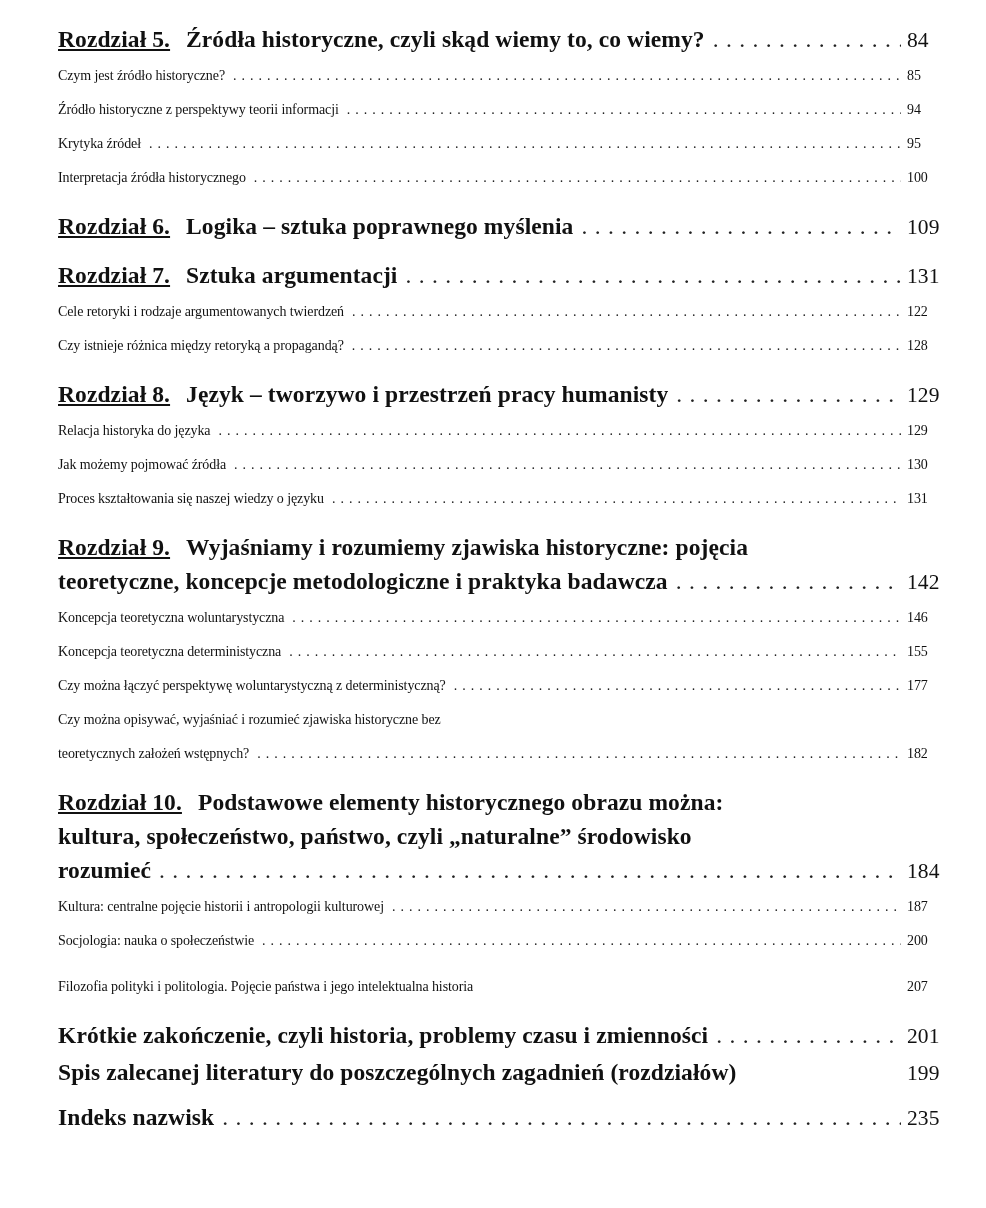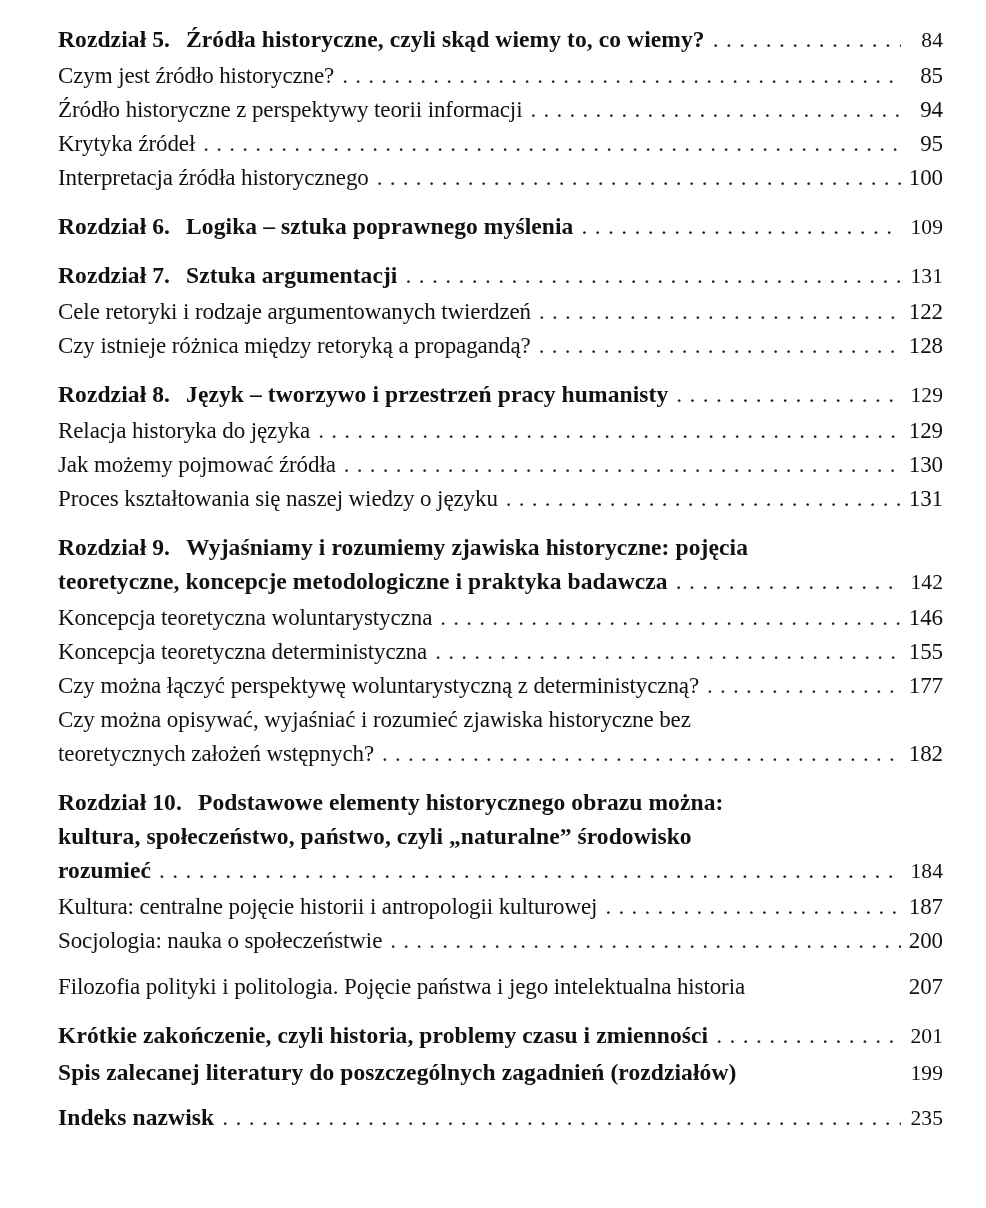--- a/index.html
+++ b/index.html
@@ -30,45 +30,46 @@
   }
   .heading {
     font-family: "Liberation Serif", "DejaVu Serif", serif;
     font-weight: bold;
     font-size: 23.5px;
     line-height: 34px;
     letter-spacing: 0.1px;
   }
   .sub {
     font-family: "Liberation Serif", "DejaVu Serif", serif;
-    font-size: 23px;
+    font-size: 14px;
     line-height: 34px;
     letter-spacing: -0.1px;
   }
   .label-num {
     margin-right: 16px;
+    text-decoration: underline;
   }
   .dots {
     flex: 1 1 auto;
     overflow: hidden;
     margin: 0 6px 0 8px;
     min-width: 20px;
     letter-spacing: 4.2px;
     color: #222;
     font-weight: normal;
   }
   .dots::before {
     content: ". . . . . . . . . . . . . . . . . . . . . . . . . . . . . . . . . . . . . . . . . . . . . . . . . . . . . . . . . . . . . . . . . . . . . . . . . . . . . . . . . . . . . . . . . . . . . . . . . . . . . . . . . . . . . . . . . . . . . . . . . . . . . . . . . . . . . . . . . . . . . . . . . . . . . . . . . . . . . . . . . . . . . . .";
     letter-spacing: 0;
     word-spacing: 1.5px;
   }
   .page {
     flex: 0 0 auto;
     min-width: 36px;
-    text-align: right;
+    text-align: left;
     font-weight: normal;
   }
   .heading .page {
     font-size: 21.5px;
   }
   .gap-small { height: 2px; }
 </style>
 </head>
 <body>
 

